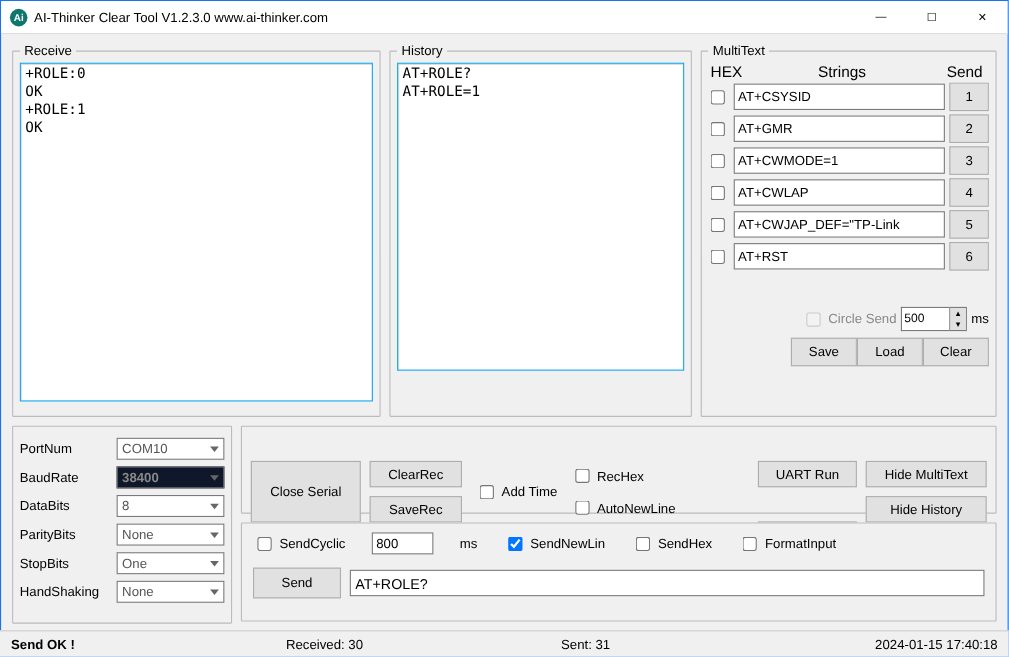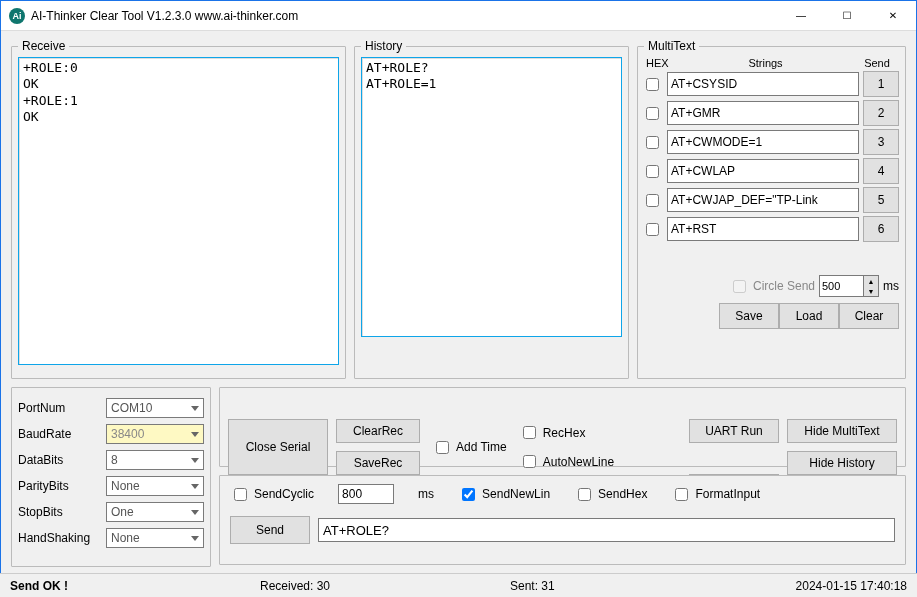--- a/index.html
+++ b/index.html
@@ -22,21 +22,21 @@
   .receive-box { flex: 0 0 335px; }
   .history-box { flex: 0 0 275px; }
   .multitext-box { flex: 1; }
   
   .sunken { background: #fff; border: 1px solid #0ea5e9; box-shadow: inset 1px 1px 0 #ddd; }
   .textarea-like { width: 100%; height: 100%; overflow-y: scroll; overflow-x: hidden; padding: 2px 4px; white-space: pre-wrap; font-family: "SimSun", "MS Sans Serif", monospace; font-size: 13px; line-height: 1.25; }
   .receive-box .area-wrap { height: 308px; position: relative; }
   .history-box .area-wrap { height: 280px; }
   .history-box .textarea-like { overflow-x: scroll; overflow-y: scroll; }
   
-  .mt-head { display: flex; font-size: 11px; margin-bottom: 2px; padding: 0 2px; }
+  .mt-head { display: flex; font-size: 14px; margin-bottom: 2px; padding: 0 2px; }
   .mt-head .h-hex { width: 28px; }
   .mt-head .h-str { flex: 1; text-align: center; }
   .mt-head .h-send { width: 40px; text-align: center; }
   
   .mt-rows { height: 200px; overflow: hidden; }
   .mt-row { display: flex; align-items: center; gap: 4px; margin-bottom: 3px; }
   .mt-row input[type=checkbox] { margin: 0 4px 0 2px; }
   .mt-row .mt-str { flex: 1; height: 24px; padding: 0 3px; font-size: 12px; background: #fff; border: 1px solid #7a7a7a; }
   .mt-row .mt-send { width: 36px; height: 26px; }
   
@@ -51,21 +51,21 @@
   
   .mt-actions { display: flex; gap: 0; justify-content: flex-end; margin-top: 6px; }
   .mt-actions .btn { width: 60px; height: 26px; }
   
   .mid-row { display: flex; gap: 8px; margin-top: 8px; height: 180px; }
   
   .port-box { flex: 0 0 200px; padding-top: 10px; }
   .port-row { display: flex; align-items: center; margin-bottom: 6px; }
   .port-row label { width: 88px; font-size: 12px; }
   .combo { flex: 1; height: 20px; border: 1px solid #7a7a7a; background: #fff; display: flex; align-items: center; padding: 0 4px; font-size: 12px; color: #555; position: relative; }
-  .combo.disabled { background: #fef9c3; color: #888; }
+  .combo.disabled { background: #0f172a; color: #888; font-weight: bold; }
   .combo::after { content: ""; position: absolute; right: 4px; top: 7px; border-left: 4px solid transparent; border-right: 4px solid transparent; border-top: 5px solid #666; }
   
   .right-stack { flex: 1; display: flex; flex-direction: column; gap: 8px; }
   
   .ctrl-box { display: flex; align-items: center; gap: 8px; padding: 8px; height: 80px; }
   .big-btn { width: 100px; height: 56px; }
   .ctrl-col1 { display: flex; flex-direction: column; gap: 8px; }
   .ctrl-col1 .btn { width: 84px; height: 24px; }
   .chk-col { display: flex; flex-direction: column; gap: 10px; margin-left: 4px; }
   .chk-col label { display: flex; align-items: center; gap: 4px; font-size: 12px; }

